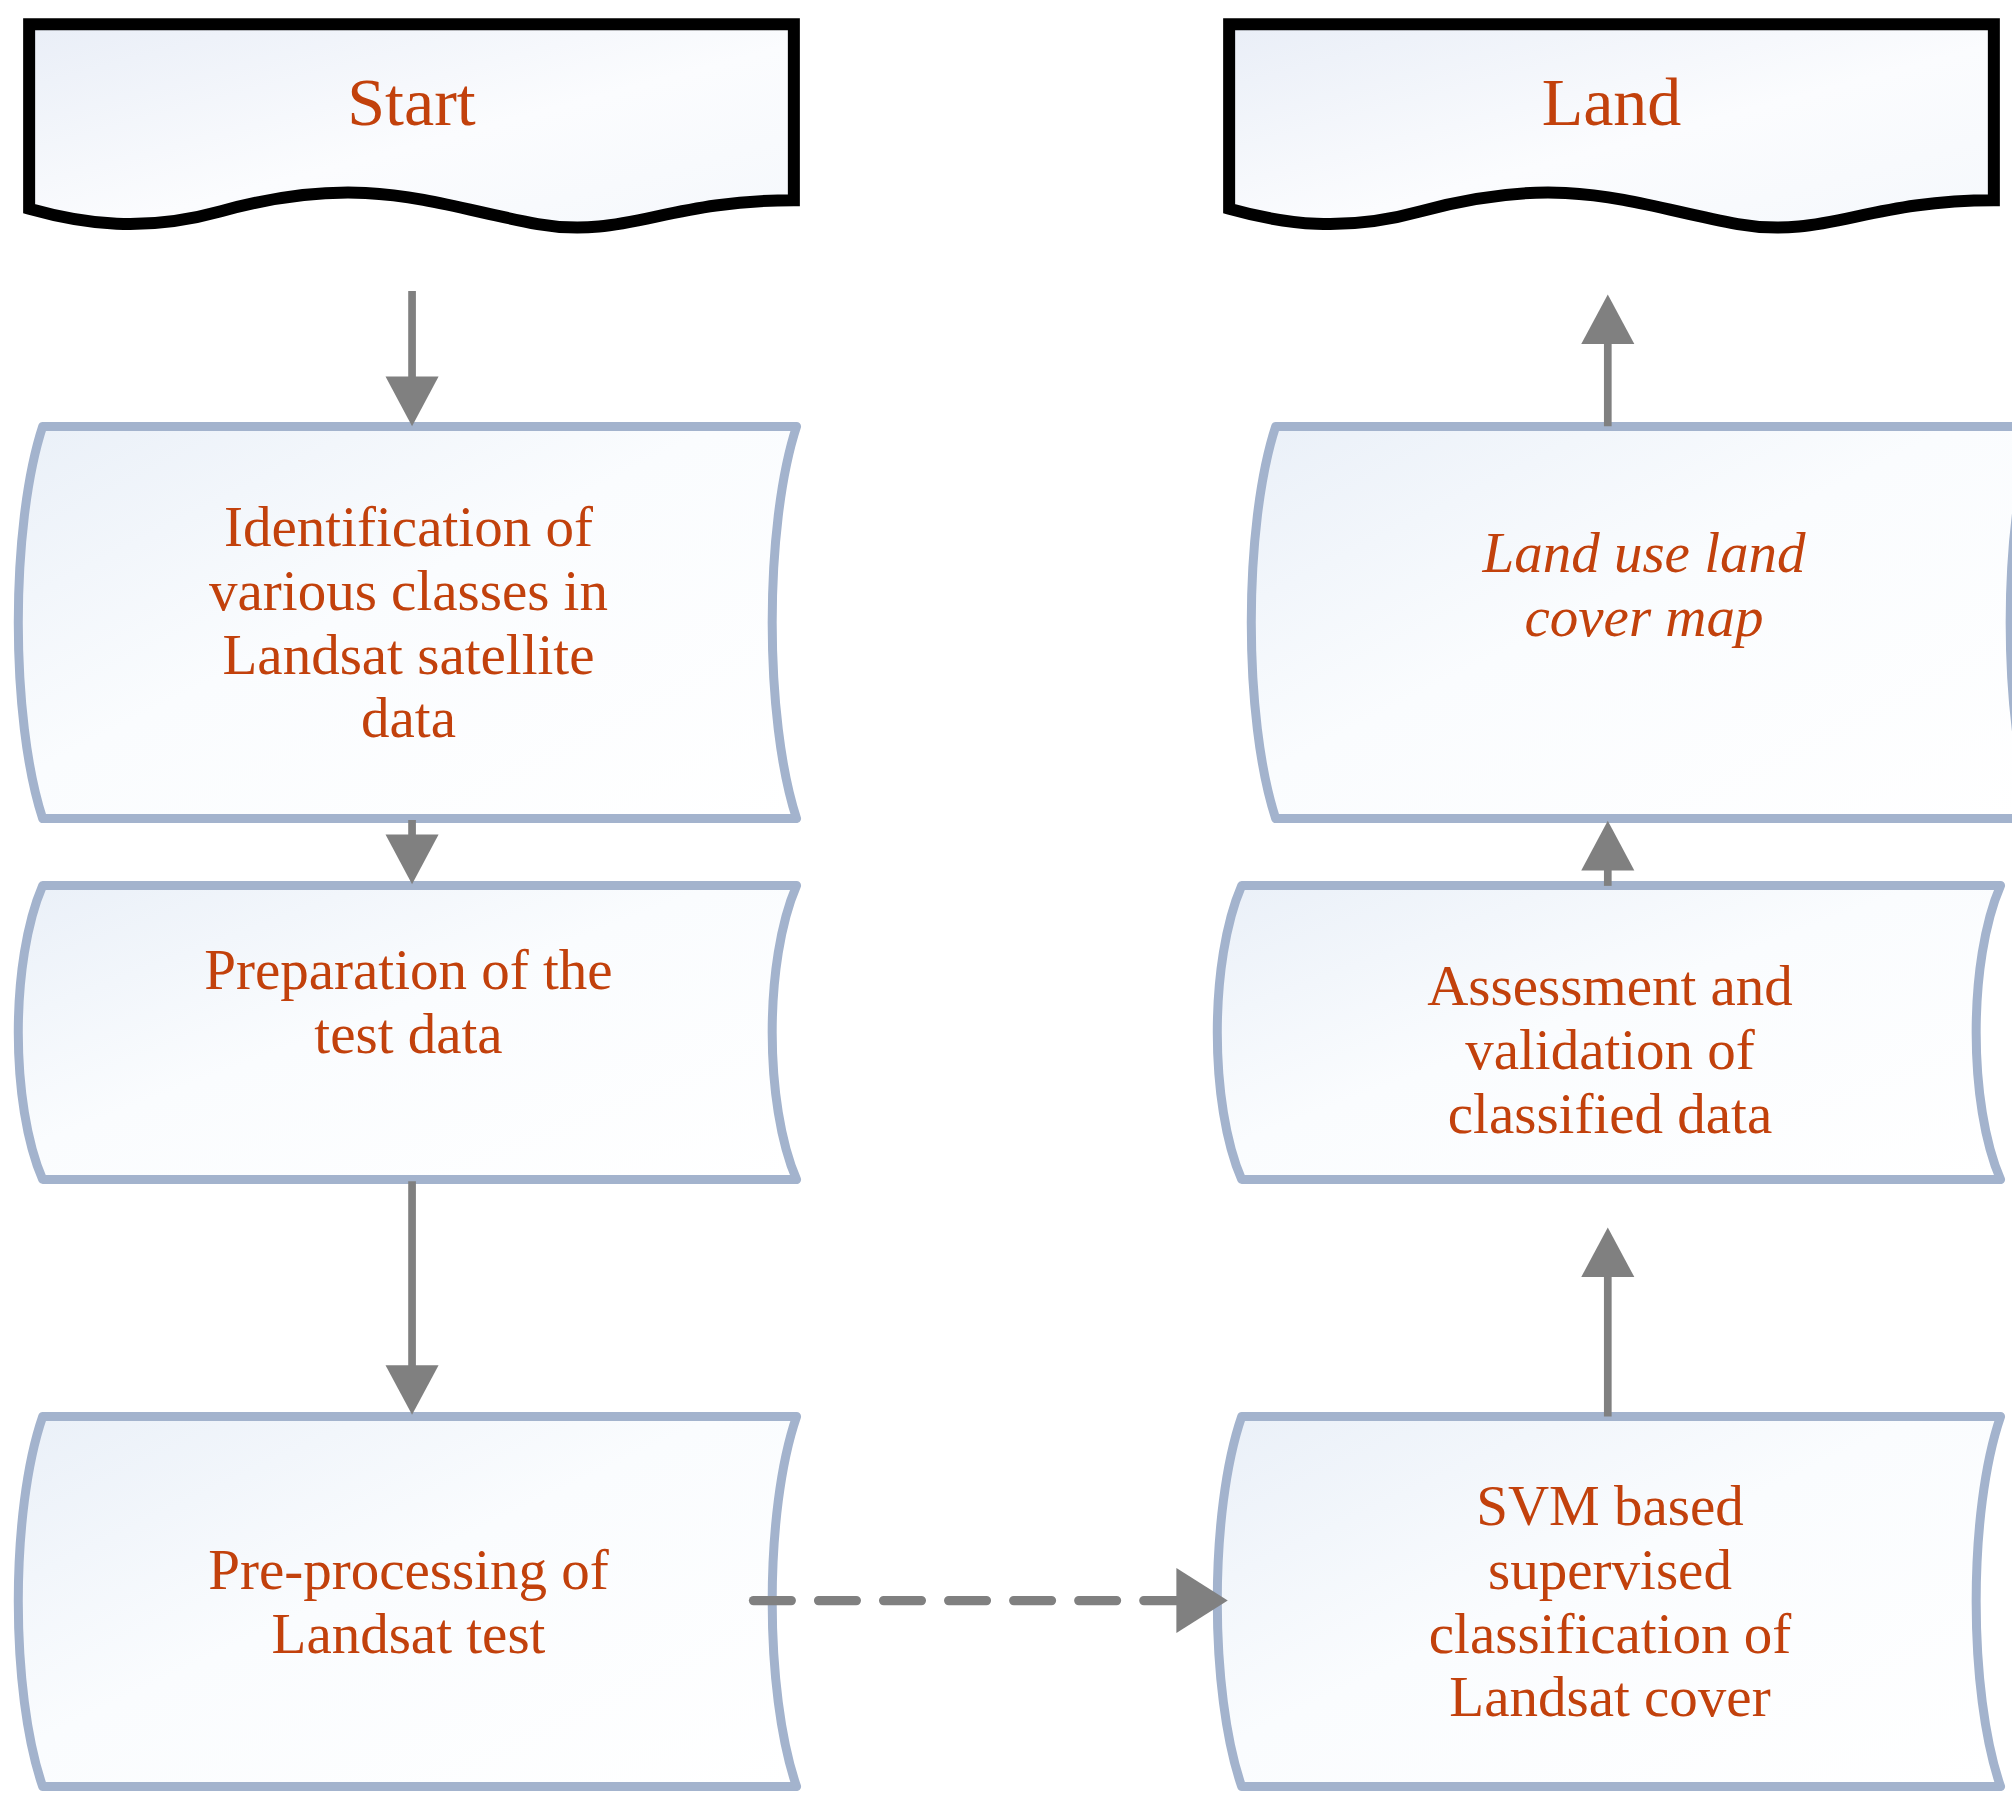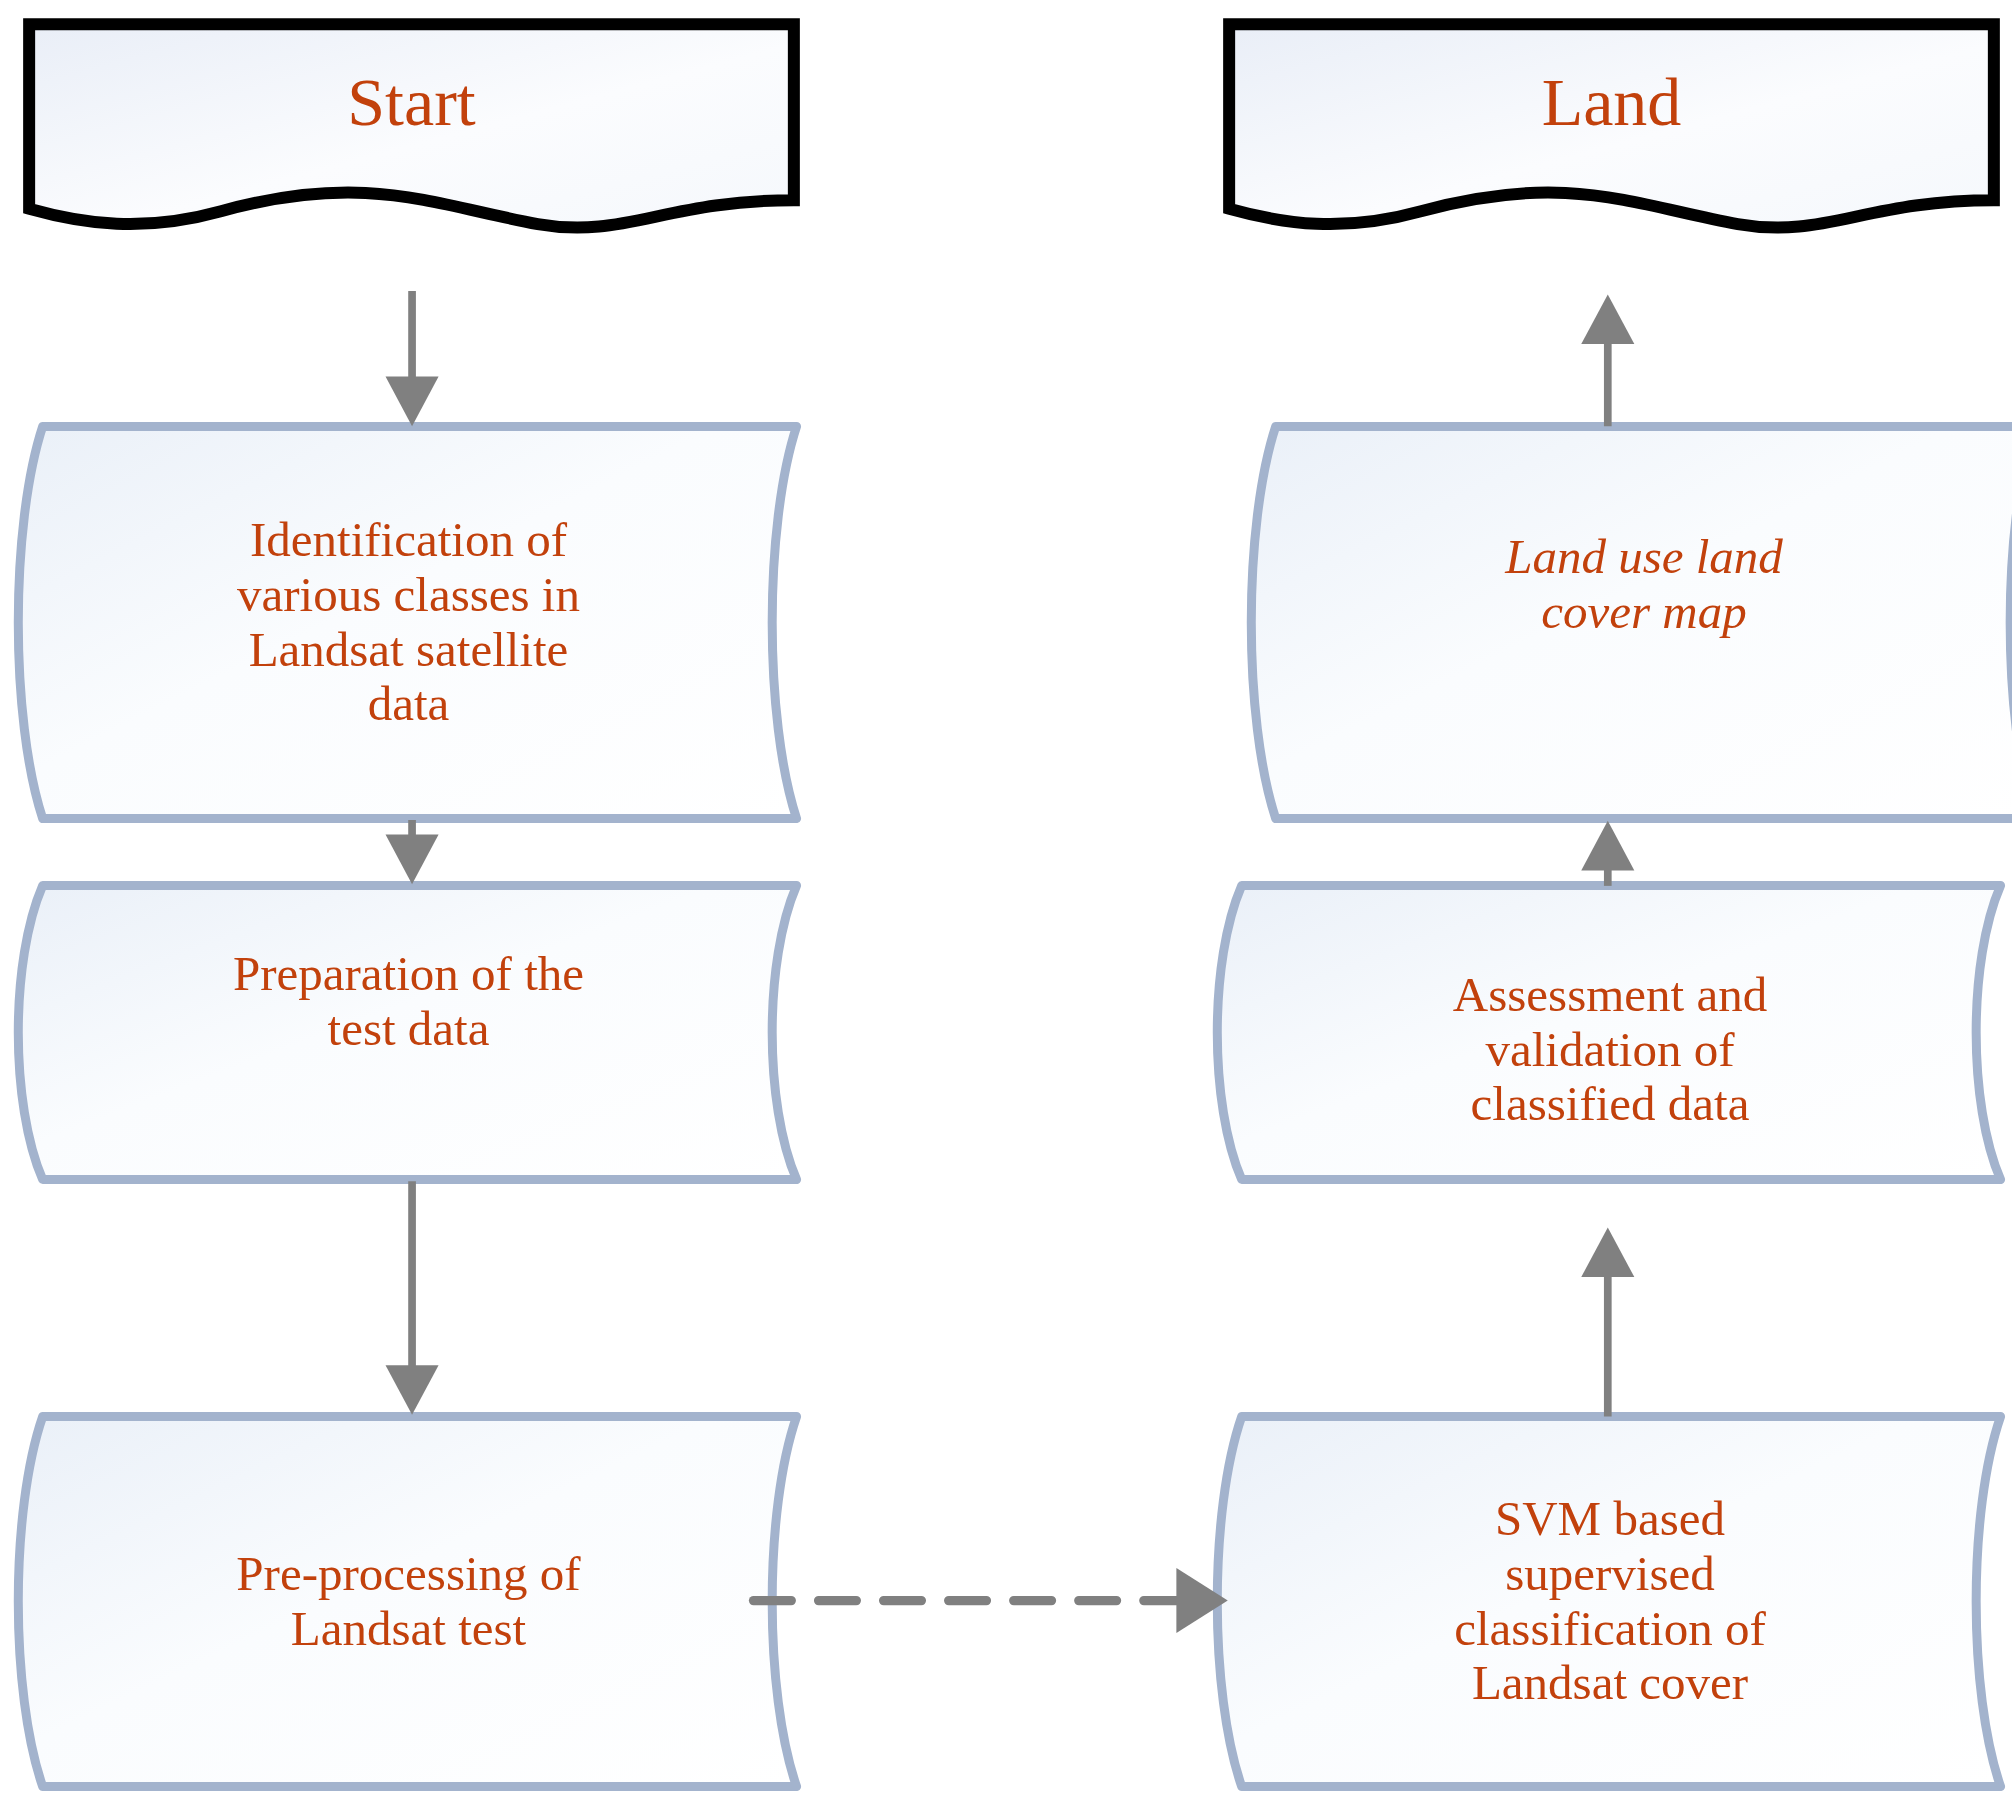--- a/index.html
+++ b/index.html
@@ -41,21 +41,21 @@
     white-space: pre-line;
     box-sizing: border-box;
     pointer-events: none;
   }
   .terminator .node-label {
     font-size: 68px;
     align-items: flex-start;
     padding-top: 45px;
   }
   .process .node-label {
-    font-size: 49px;
+    font-size: 57px;
     padding: 0 101px;
   }
   .connector {
     position: absolute;
     left: 0;
     top: 0;
     width: 2013px;
     height: 1812px;
     pointer-events: none;
     overflow: visible;

